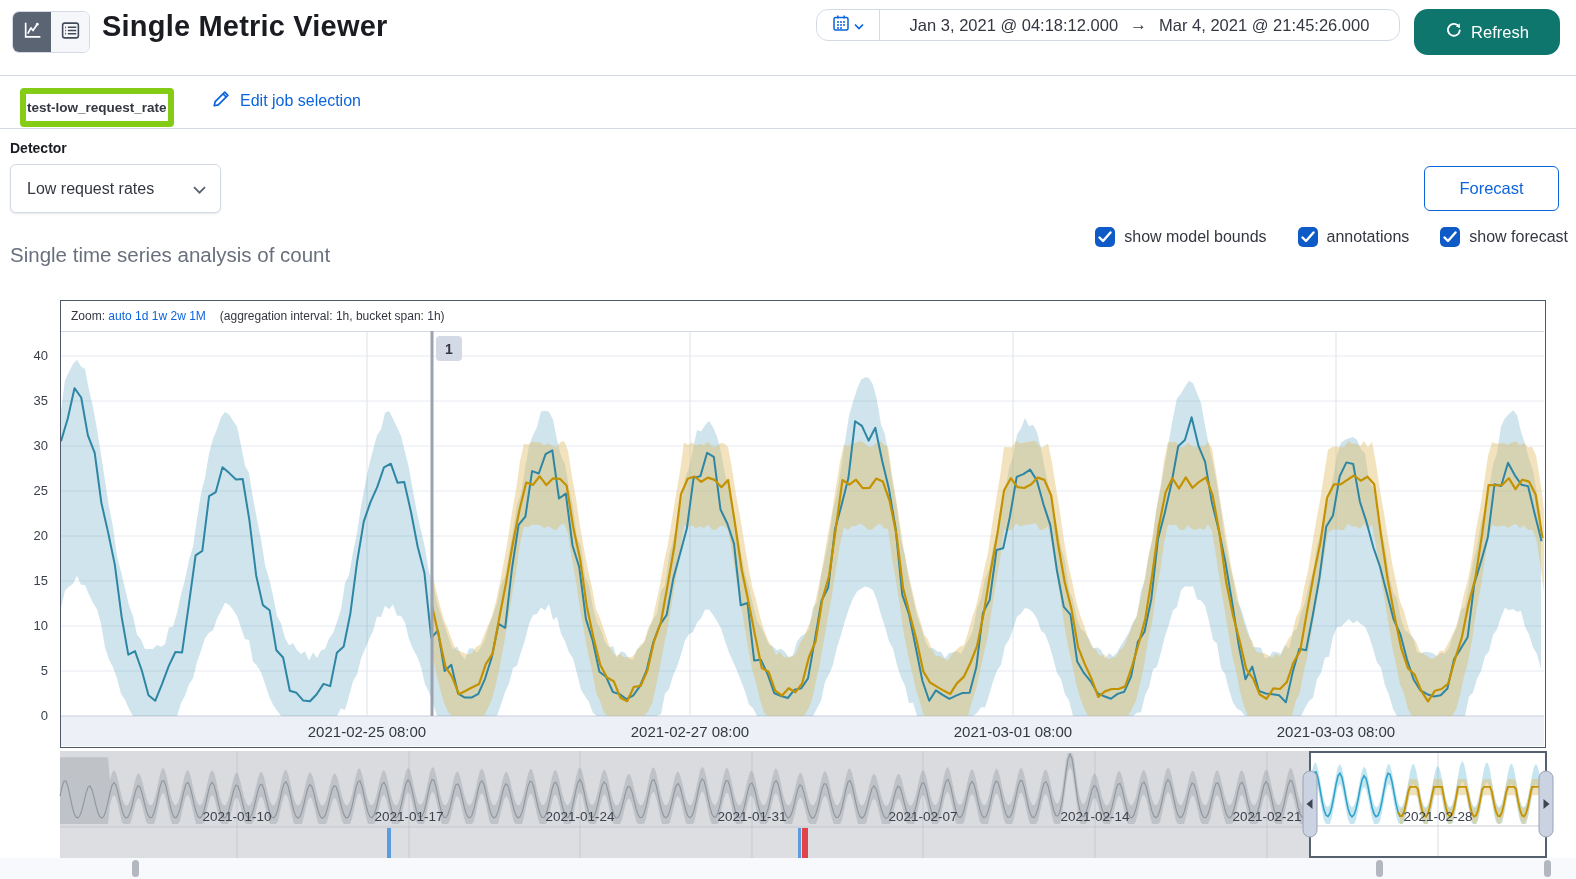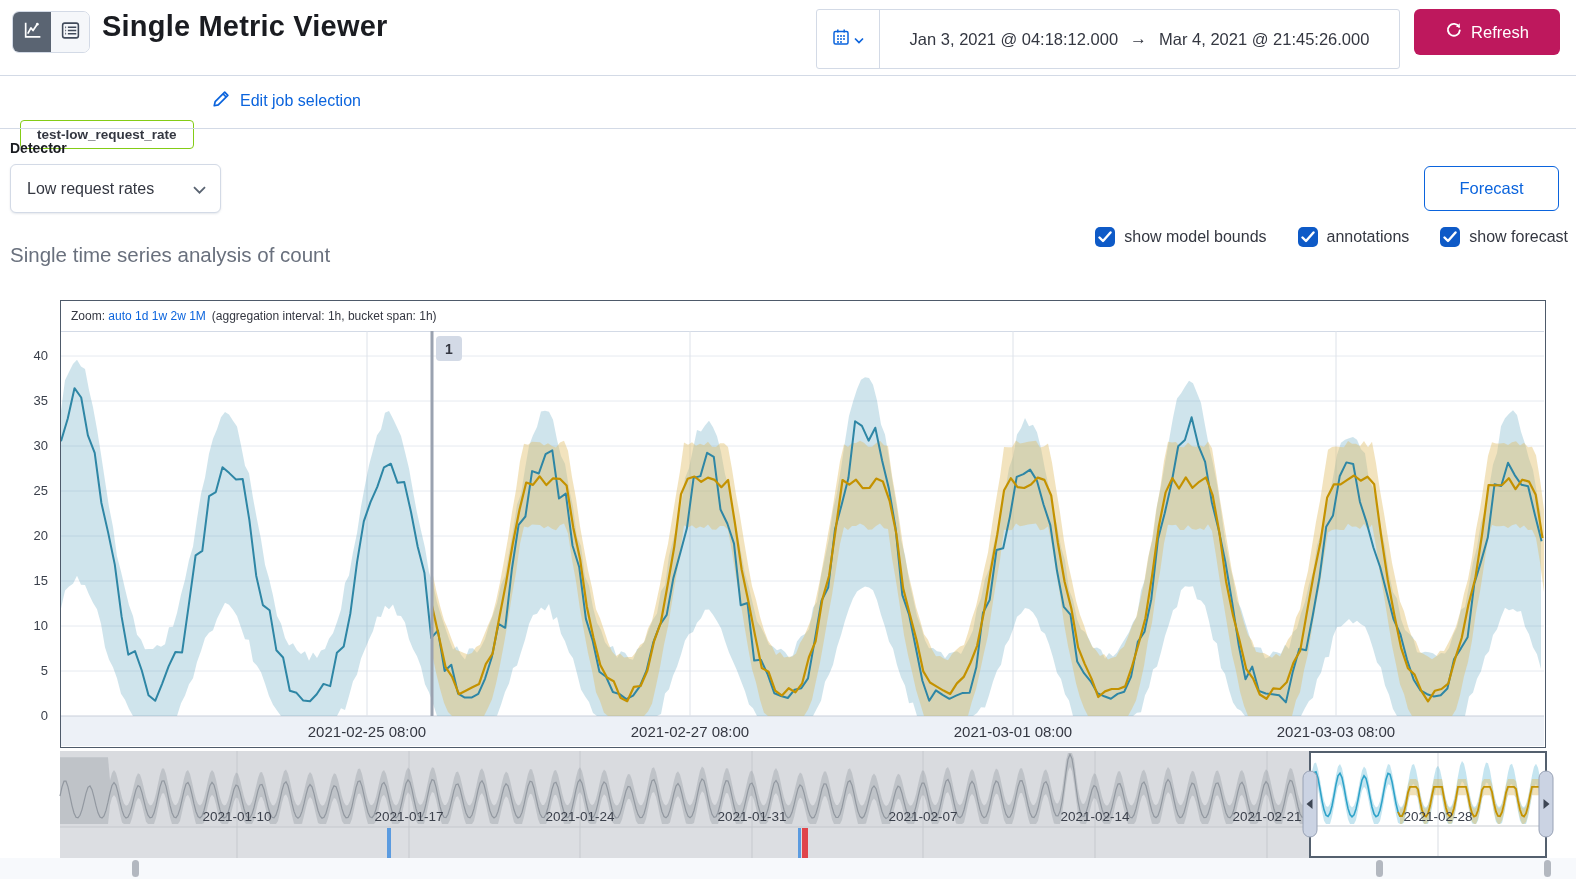--- a/index.html
+++ b/index.html
@@ -5,44 +5,44 @@
   html,body{margin:0;padding:0;background:#fff;}
   #app{position:relative;width:1576px;height:879px;background:#fff;overflow:hidden;
        font-family:"Liberation Sans",sans-serif;color:#343741;}
   .abs{position:absolute;}
   
   .toggle-group{left:12px;top:11px;display:flex;border:1px solid #D3DAE6;border-radius:7px;overflow:hidden;background:#fff;}
   .toggle-btn{width:38px;height:40px;display:flex;align-items:center;justify-content:center;cursor:pointer;}
   .toggle-btn.sel{background:#5A6472;}
   .toggle-btn.unsel{background:#F5F7FA;}
   .page-title{left:102px;top:10px;font-size:29px;font-weight:600;color:#1A1C21;letter-spacing:.2px;}
-  .date-range{left:816px;top:9px;width:584px;height:60px;border:1px solid #D3DAE6;border-radius:3px;background:#fff;display:flex;align-items:stretch;box-sizing:border-box;}
+  .date-range{left:816px;top:9px;width:584px;height:32px;border:1px solid #D3DAE6;border-radius:12px;background:#fff;display:flex;align-items:stretch;box-sizing:border-box;}
   .cal-seg{width:62px;display:flex;align-items:center;justify-content:center;gap:4px;border-right:1px solid #D3DAE6;cursor:pointer;}
   .date-texts{flex:1;display:flex;align-items:center;justify-content:center;gap:12px;font-size:16.5px;font-weight:500;color:#343741;}
   .date-arrow{font-size:17px;color:#343741;}
-  .refresh-btn{left:1414px;top:9px;width:146px;height:46px;background:#be185d;border-radius:6px;display:flex;align-items:center;justify-content:center;gap:9px;color:#fff;font-size:16.5px;font-weight:500;cursor:pointer;}
+  .refresh-btn{left:1414px;top:9px;width:146px;height:46px;background:#0f766e;border-radius:14px;display:flex;align-items:center;justify-content:center;gap:9px;color:#fff;font-size:16.5px;font-weight:500;cursor:pointer;}
   .hr{left:0;width:1576px;height:1px;background:#D3DAE6;}
   
-  .job-badge{left:20px;top:88px;height:27px;display:inline-flex;align-items:center;padding:0 16px;border:1px solid #84cc16;border-radius:4px;background:#fff;font-size:13.5px;font-weight:600;color:#343741;margin-top:32px;}
+  .job-badge{left:20px;top:88px;height:27px;display:inline-flex;align-items:center;padding:0 1px;border:6px solid #84cc16;border-radius:4px;background:#fff;font-size:13.5px;font-weight:600;color:#343741;}
   .edit-link{left:212px;top:90px;display:flex;align-items:center;gap:10px;color:#0B64DD;font-size:16px;cursor:pointer;}
   
   .detector-label{left:10px;top:140px;font-size:14px;font-weight:700;color:#1A1C21;}
   .detector-select{left:10px;top:164px;width:211px;height:49px;border:1px solid #D3DAE6;border-radius:6px;background:#fff;box-shadow:0 1px 2px rgba(152,162,179,.25);display:flex;align-items:center;justify-content:space-between;padding:0 14px 0 16px;box-sizing:border-box;font-size:16px;cursor:pointer;}
   .forecast-btn{left:1424px;top:166px;width:135px;height:45px;border:1.5px solid #0B64DD;border-radius:6px;background:#fff;color:#0B64DD;display:flex;align-items:center;justify-content:center;font-size:16.5px;font-weight:500;box-sizing:border-box;cursor:pointer;}
   
   .analysis-heading{left:10px;top:243px;font-size:20.5px;font-weight:500;color:#69707D;}
   .cb-row{right:8px;top:227px;display:flex;align-items:center;gap:31px;}
   .cb-item{display:flex;align-items:center;gap:9px;cursor:pointer;}
   .cb-box{width:20px;height:20px;border-radius:5px;background:#0E5AC7;display:flex;align-items:center;justify-content:center;}
   .cb-label{font-size:16px;color:#343741;}
   
   .chart-box{left:60px;top:300px;width:1486px;height:448px;border:1.5px solid #4E5A6A;box-sizing:border-box;background:#fff;}
   .zoom-row{height:30px;display:flex;align-items:center;padding-left:10px;font-size:12px;color:#343741;white-space:pre;}
   .zoom-link{color:#0B64DD;cursor:pointer;}
-  .zoom-note{margin-left:6px;}
+  .zoom-note{margin-left:14px;}
   #main-svg{display:block;}
   .ytick{position:absolute;width:40px;text-align:right;font-size:13px;color:#3A3F4A;}
   
   .bottom-strip{left:0;top:858px;width:1576px;height:21px;background:#F7F9FC;}
   .pill{position:absolute;top:2px;width:7px;height:17px;border-radius:3.5px;background:#B3B8C0;}
 </style>
 </head>
 <body>
 
 <div id="app">

